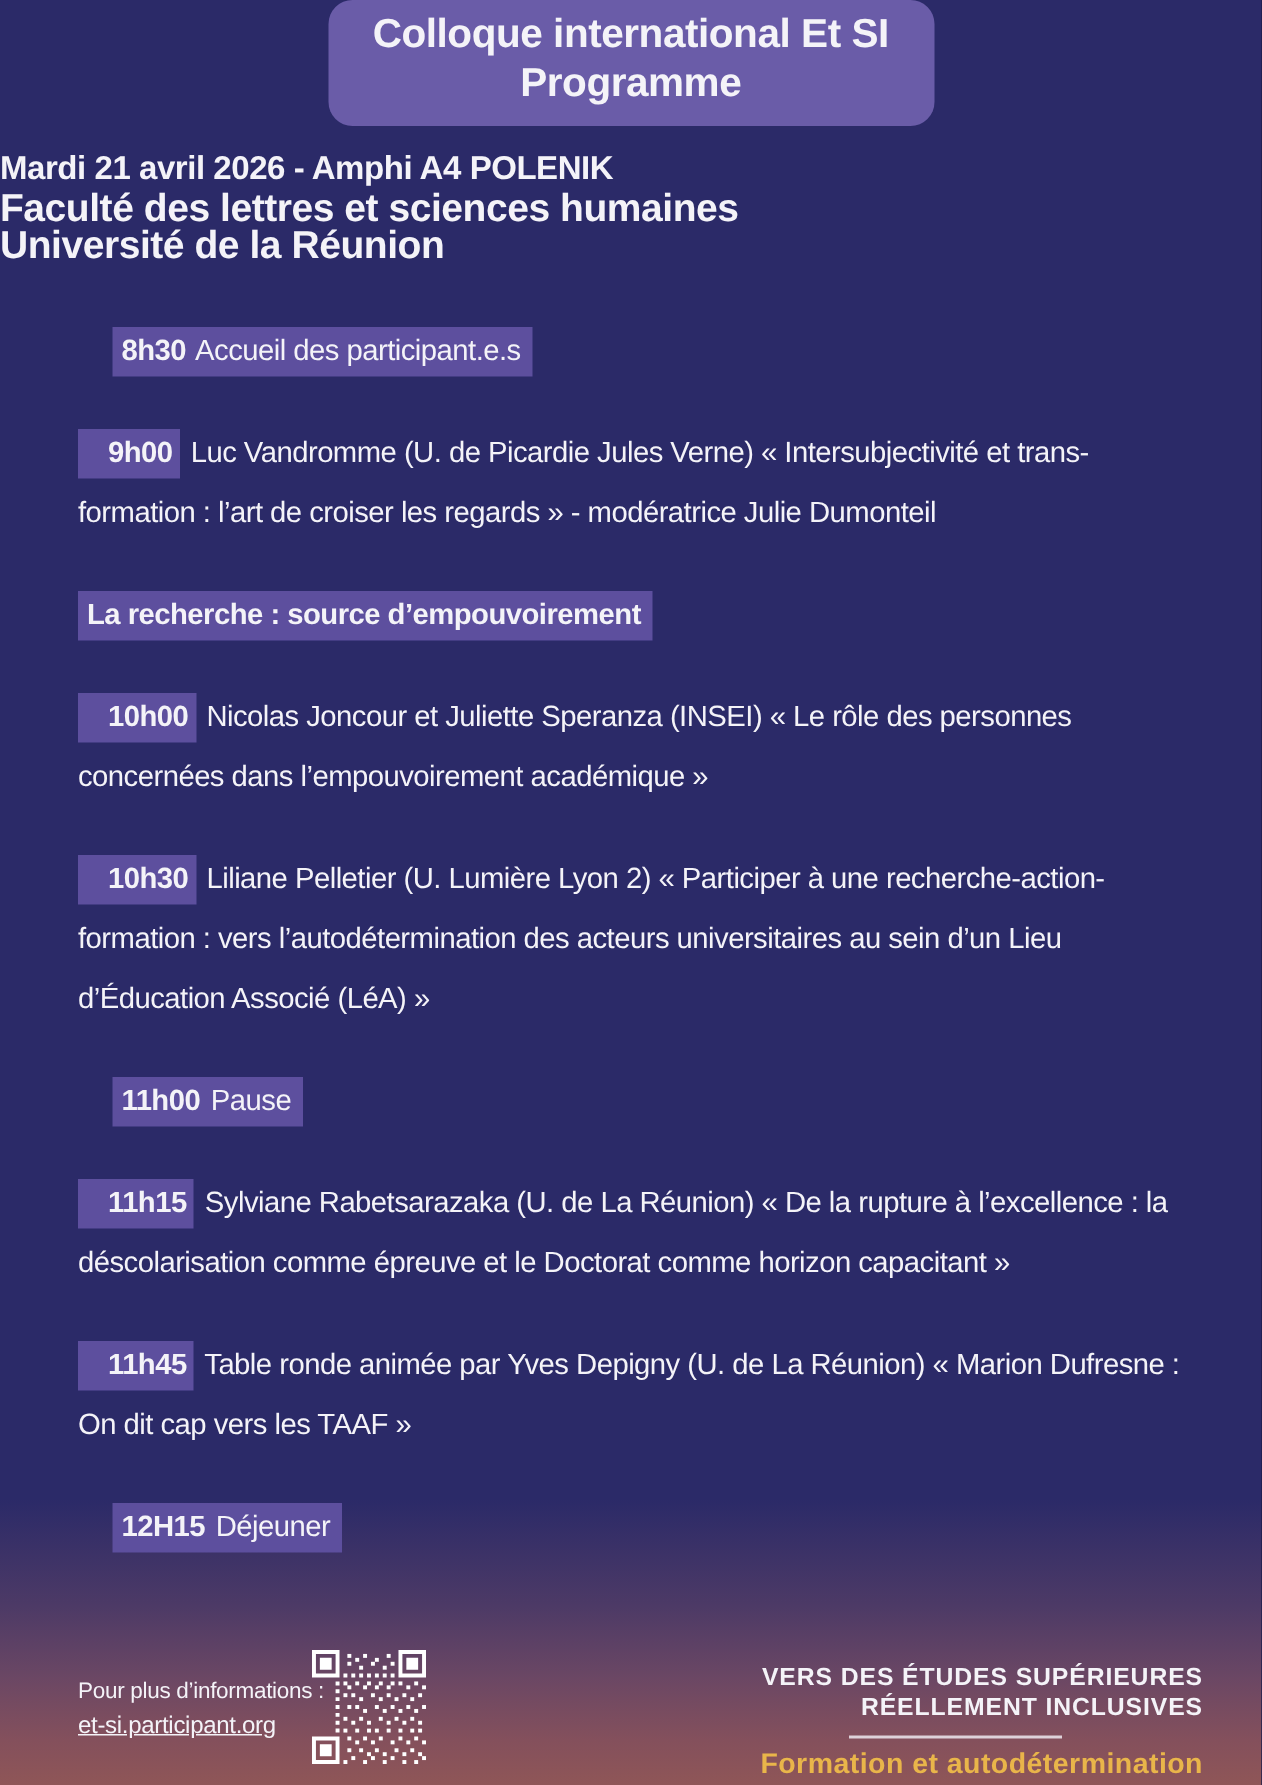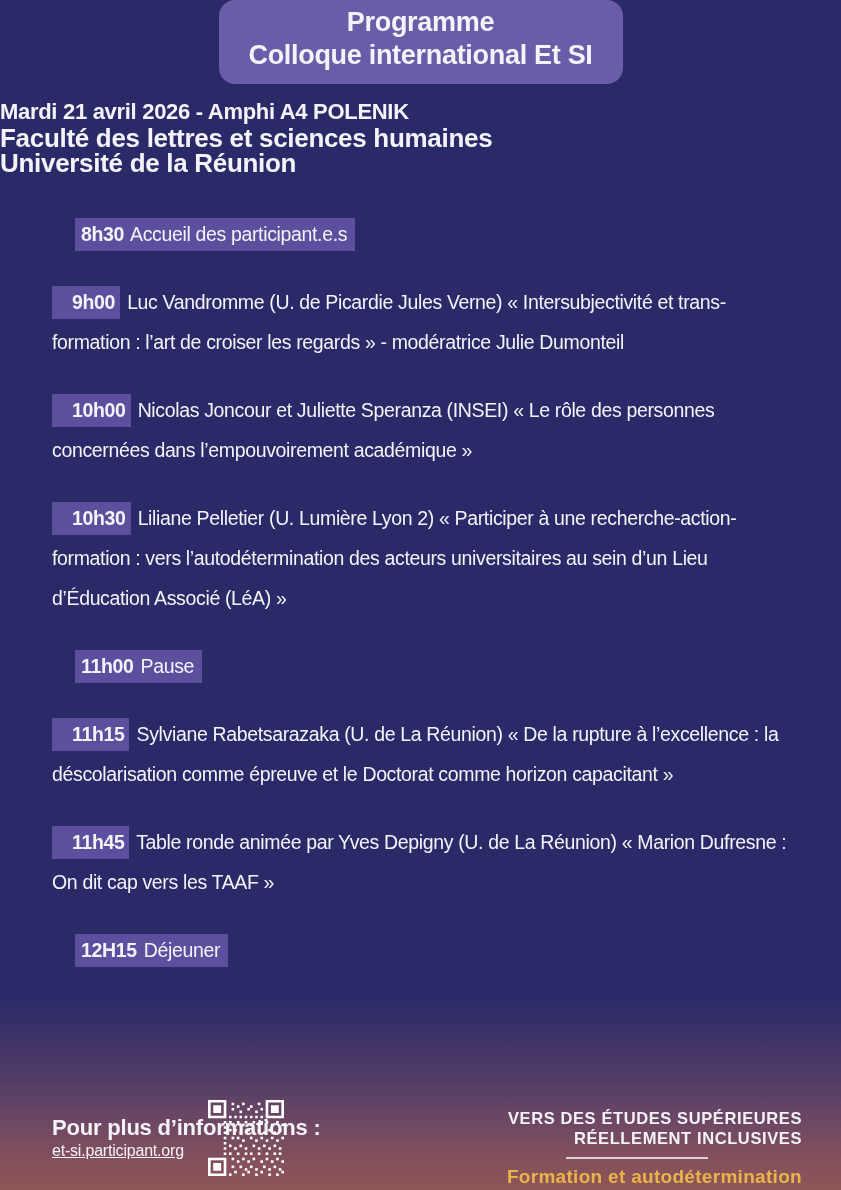--- a/index.html
+++ b/index.html
@@ -56,52 +56,53 @@
   }
   .row.full .time{background:transparent;padding:0;margin-right:2px;}
   .row.section .wrap{
     background:#5d4f9e;
     padding:5px 8px 6px 6px;
     font-weight:bold;
   }
 
   
   .info-block{position:absolute;left:52px;top:1116px;}
-  .info-label{font-weight:bold;font-size:22px;line-height:24px;letter-spacing:-0.2px;}
+  .info-label{font-weight:normal;font-size:15px;line-height:24px;letter-spacing:-0.2px;}
   .info-link{font-size:16px;line-height:22px;color:#f4f3f8;text-decoration:underline;letter-spacing:-0.2px;cursor:pointer;}
 
   .qr{position:absolute;left:208px;top:1100px;width:76px;height:76px;}
 
   .brand{position:absolute;left:472px;top:1108px;width:330px;text-align:right;}
   .brand-line{font-weight:bold;font-size:16.5px;line-height:20px;letter-spacing:0.6px;}
   .brand-divider{width:142px;height:2px;background:#efe9ee;opacity:.85;margin:9px auto 7px;}
   .brand-tagline{font-weight:bold;font-size:19px;line-height:22px;color:#e9b54a;letter-spacing:0.3px;}
 </style>
 </head>
 <body>
 
 <div class="page">
 
   <div class="title-box">
+    <div class="title-line">Colloque international Et SI</div>
     <div class="title-line">Programme</div>
-    <div class="title-line">Colloque international Et SI</div>
   </div>
 
   <div class="header-meta">
     <div class="meta-main">Mardi 21 avril 2026 - Amphi A4 POLENIK</div>
     <div class="meta-sub">Faculté des lettres et sciences humaines</div>
     <div class="meta-sub">Université de la Réunion</div>
   </div>
 
   <div class="schedule">
 
     <p class="row slot full"><span class="wrap"><span class="time">8h30</span> <span>Accueil des participant.e.s</span></span></p>
 
     <p class="row slot"><span class="wrap"><span class="time">9h00</span> <span>Luc Vandromme (U. de Picardie Jules Verne) « Intersubjectivité et trans-formation : l’art de croiser les regards » - modératrice Julie Dumonteil</span></span></p>
 
+    <p class="row section"><span class="wrap">La recherche : source d’empouvoirement</span></p>
 
     <p class="row slot"><span class="wrap"><span class="time">10h00</span> <span>Nicolas Joncour et Juliette Speranza (INSEI) « Le rôle des personnes concernées dans l’empouvoirement académique »</span></span></p>
 
     <p class="row slot"><span class="wrap"><span class="time">10h30</span> <span>Liliane Pelletier (U. Lumière Lyon 2) « Participer à une recherche-action-formation : vers l’autodétermination des acteurs universitaires au sein d’un Lieu d’Éducation Associé (LéA) »</span></span></p>
 
     <p class="row slot full"><span class="wrap"><span class="time">11h00</span> <span>Pause</span></span></p>
 
     <p class="row slot"><span class="wrap"><span class="time">11h15</span> <span>Sylviane Rabetsarazaka (U. de La Réunion) « De la rupture à l’excellence : la déscolarisation comme épreuve et le Doctorat comme horizon capacitant »</span></span></p>
 
     <p class="row slot"><span class="wrap"><span class="time">11h45</span> <span>Table ronde animée par Yves Depigny (U. de La Réunion) « Marion Dufresne : On dit cap vers les TAAF »</span></span></p>

